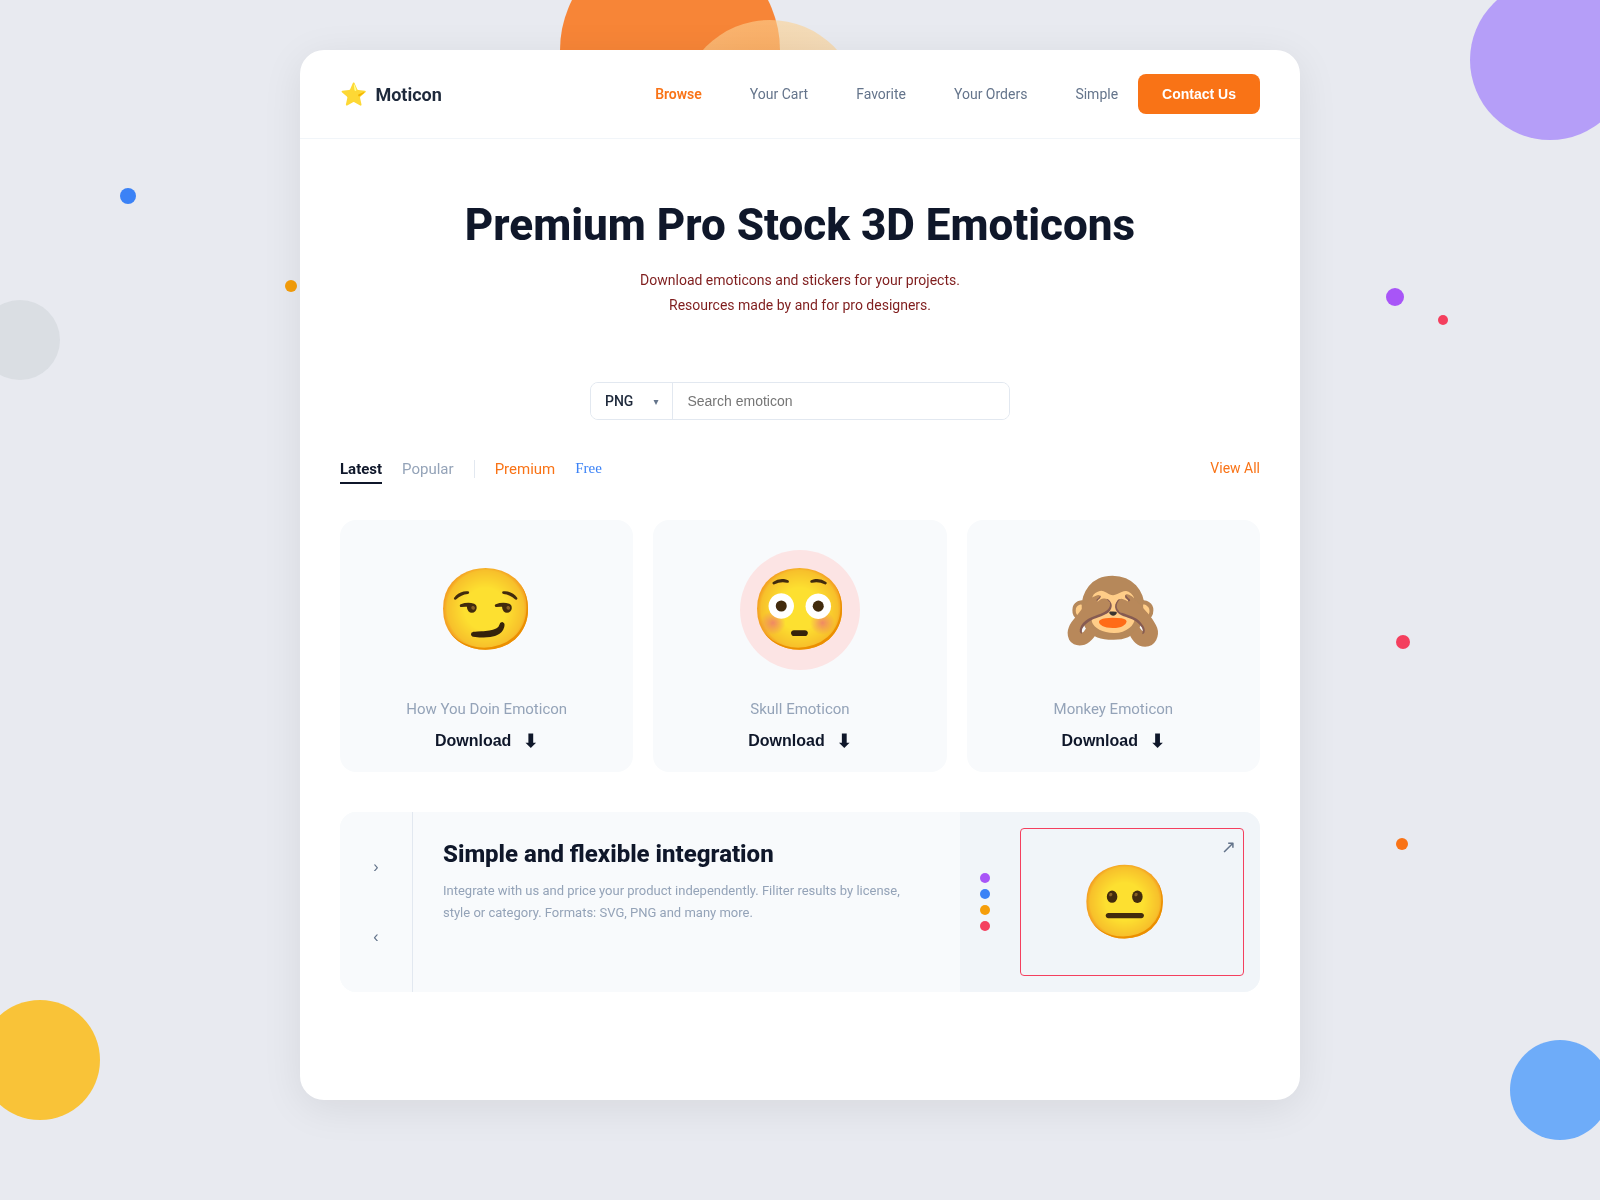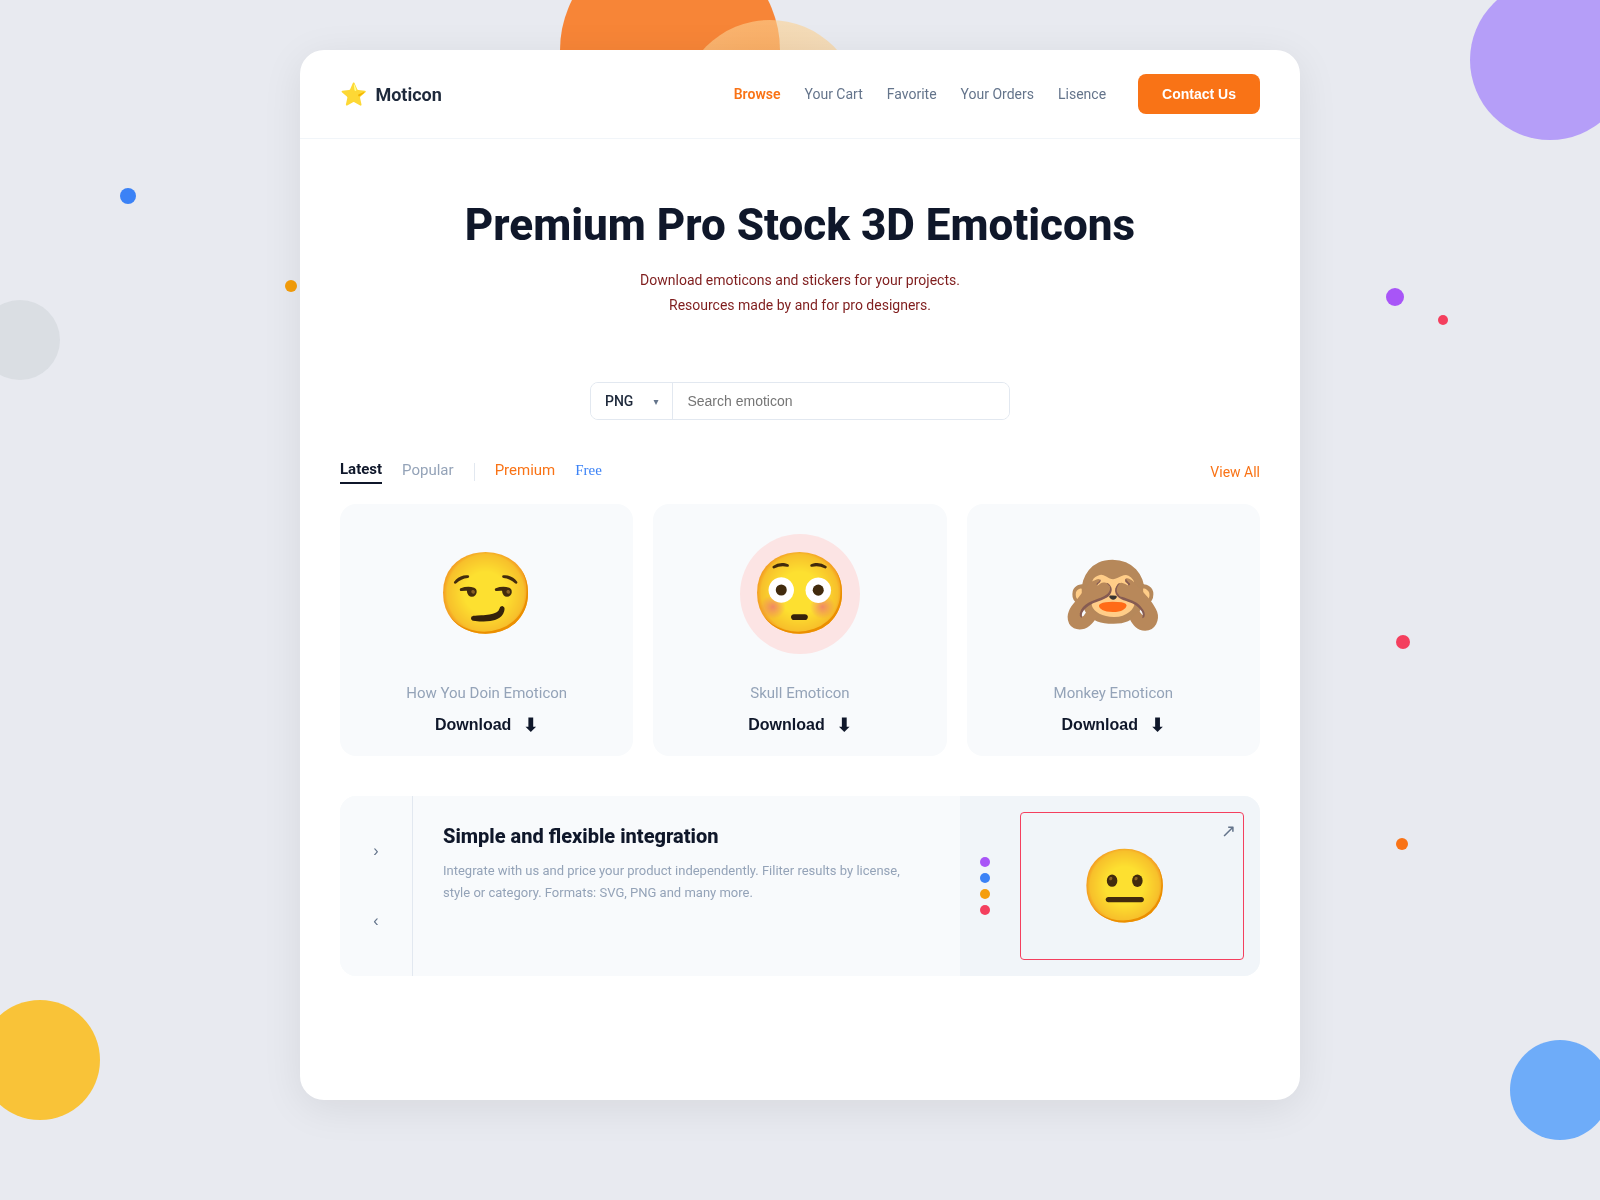--- a/index.html
+++ b/index.html
@@ -92,22 +92,22 @@
       font-size: 22px;
     }
     .logo-text {
       font-size: 18px;
       font-weight: 700;
       color: #1e293b;
     }
     .nav-links {
       display: flex;
       align-items: center;
-      gap: 24px;
-      margin-right: 32px;
+      gap: 48px;
+      margin-right: 20px;
     }
     .nav-link {
       font-size: 14px;
       color: #64748b;
       text-decoration: none;
       cursor: pointer;
     }
     .nav-link.active {
       color: #f97316;
       font-weight: 600;
@@ -177,23 +177,22 @@
       border: none;
       outline: none;
       padding: 10px 14px;
       font-size: 14px;
       color: #94a3b8;
     }
 
     
     .tabs-row {
       display: flex;
-      align-items: center;
       padding: 0 40px;
-      margin-bottom: 20px;
+      margin-bottom: 36px;
     }
     .tab-item {
       font-size: 15px;
       color: #94a3b8;
       cursor: pointer;
       margin-right: 20px;
       padding-bottom: 4px;
     }
     .tab-item.active {
       color: #0f172a;
@@ -296,21 +295,21 @@
       color: #64748b;
       cursor: pointer;
       background: transparent;
       border: none;
     }
     .integration-content {
       flex: 1;
       padding: 28px 30px;
     }
     .integration-title {
-      font-size: 20px;
+      font-size: 24px;
       font-weight: 800;
       color: #0f172a;
       margin-bottom: 12px;
     }
     .integration-desc {
       font-size: 13px;
       color: #94a3b8;
       line-height: 1.7;
     }
     .integration-preview {
@@ -376,21 +375,21 @@
   <nav class="navbar">
     <div class="logo">
       <span class="logo-icon">⭐</span>
       <span class="logo-text">Moticon</span>
     </div>
     <div class="nav-links">
       <a class="nav-link active">Browse</a>
       <a class="nav-link">Your Cart</a>
       <a class="nav-link">Favorite</a>
       <a class="nav-link">Your Orders</a>
-      <a class="nav-link">Lisence</a>
+      <a class="nav-link">Simple</a>
     </div>
     <button class="contact-btn">Contact Us</button>
   </nav>
 
   <section class="hero">
     <h1 class="hero-title">Premium Pro Stock 3D Emoticons</h1>
     <p class="hero-subtitle">
       <span>Download emoticons and stickers for your projects.</span><br>
       <span>Resources made by and for pro designers.</span>
     </p>

